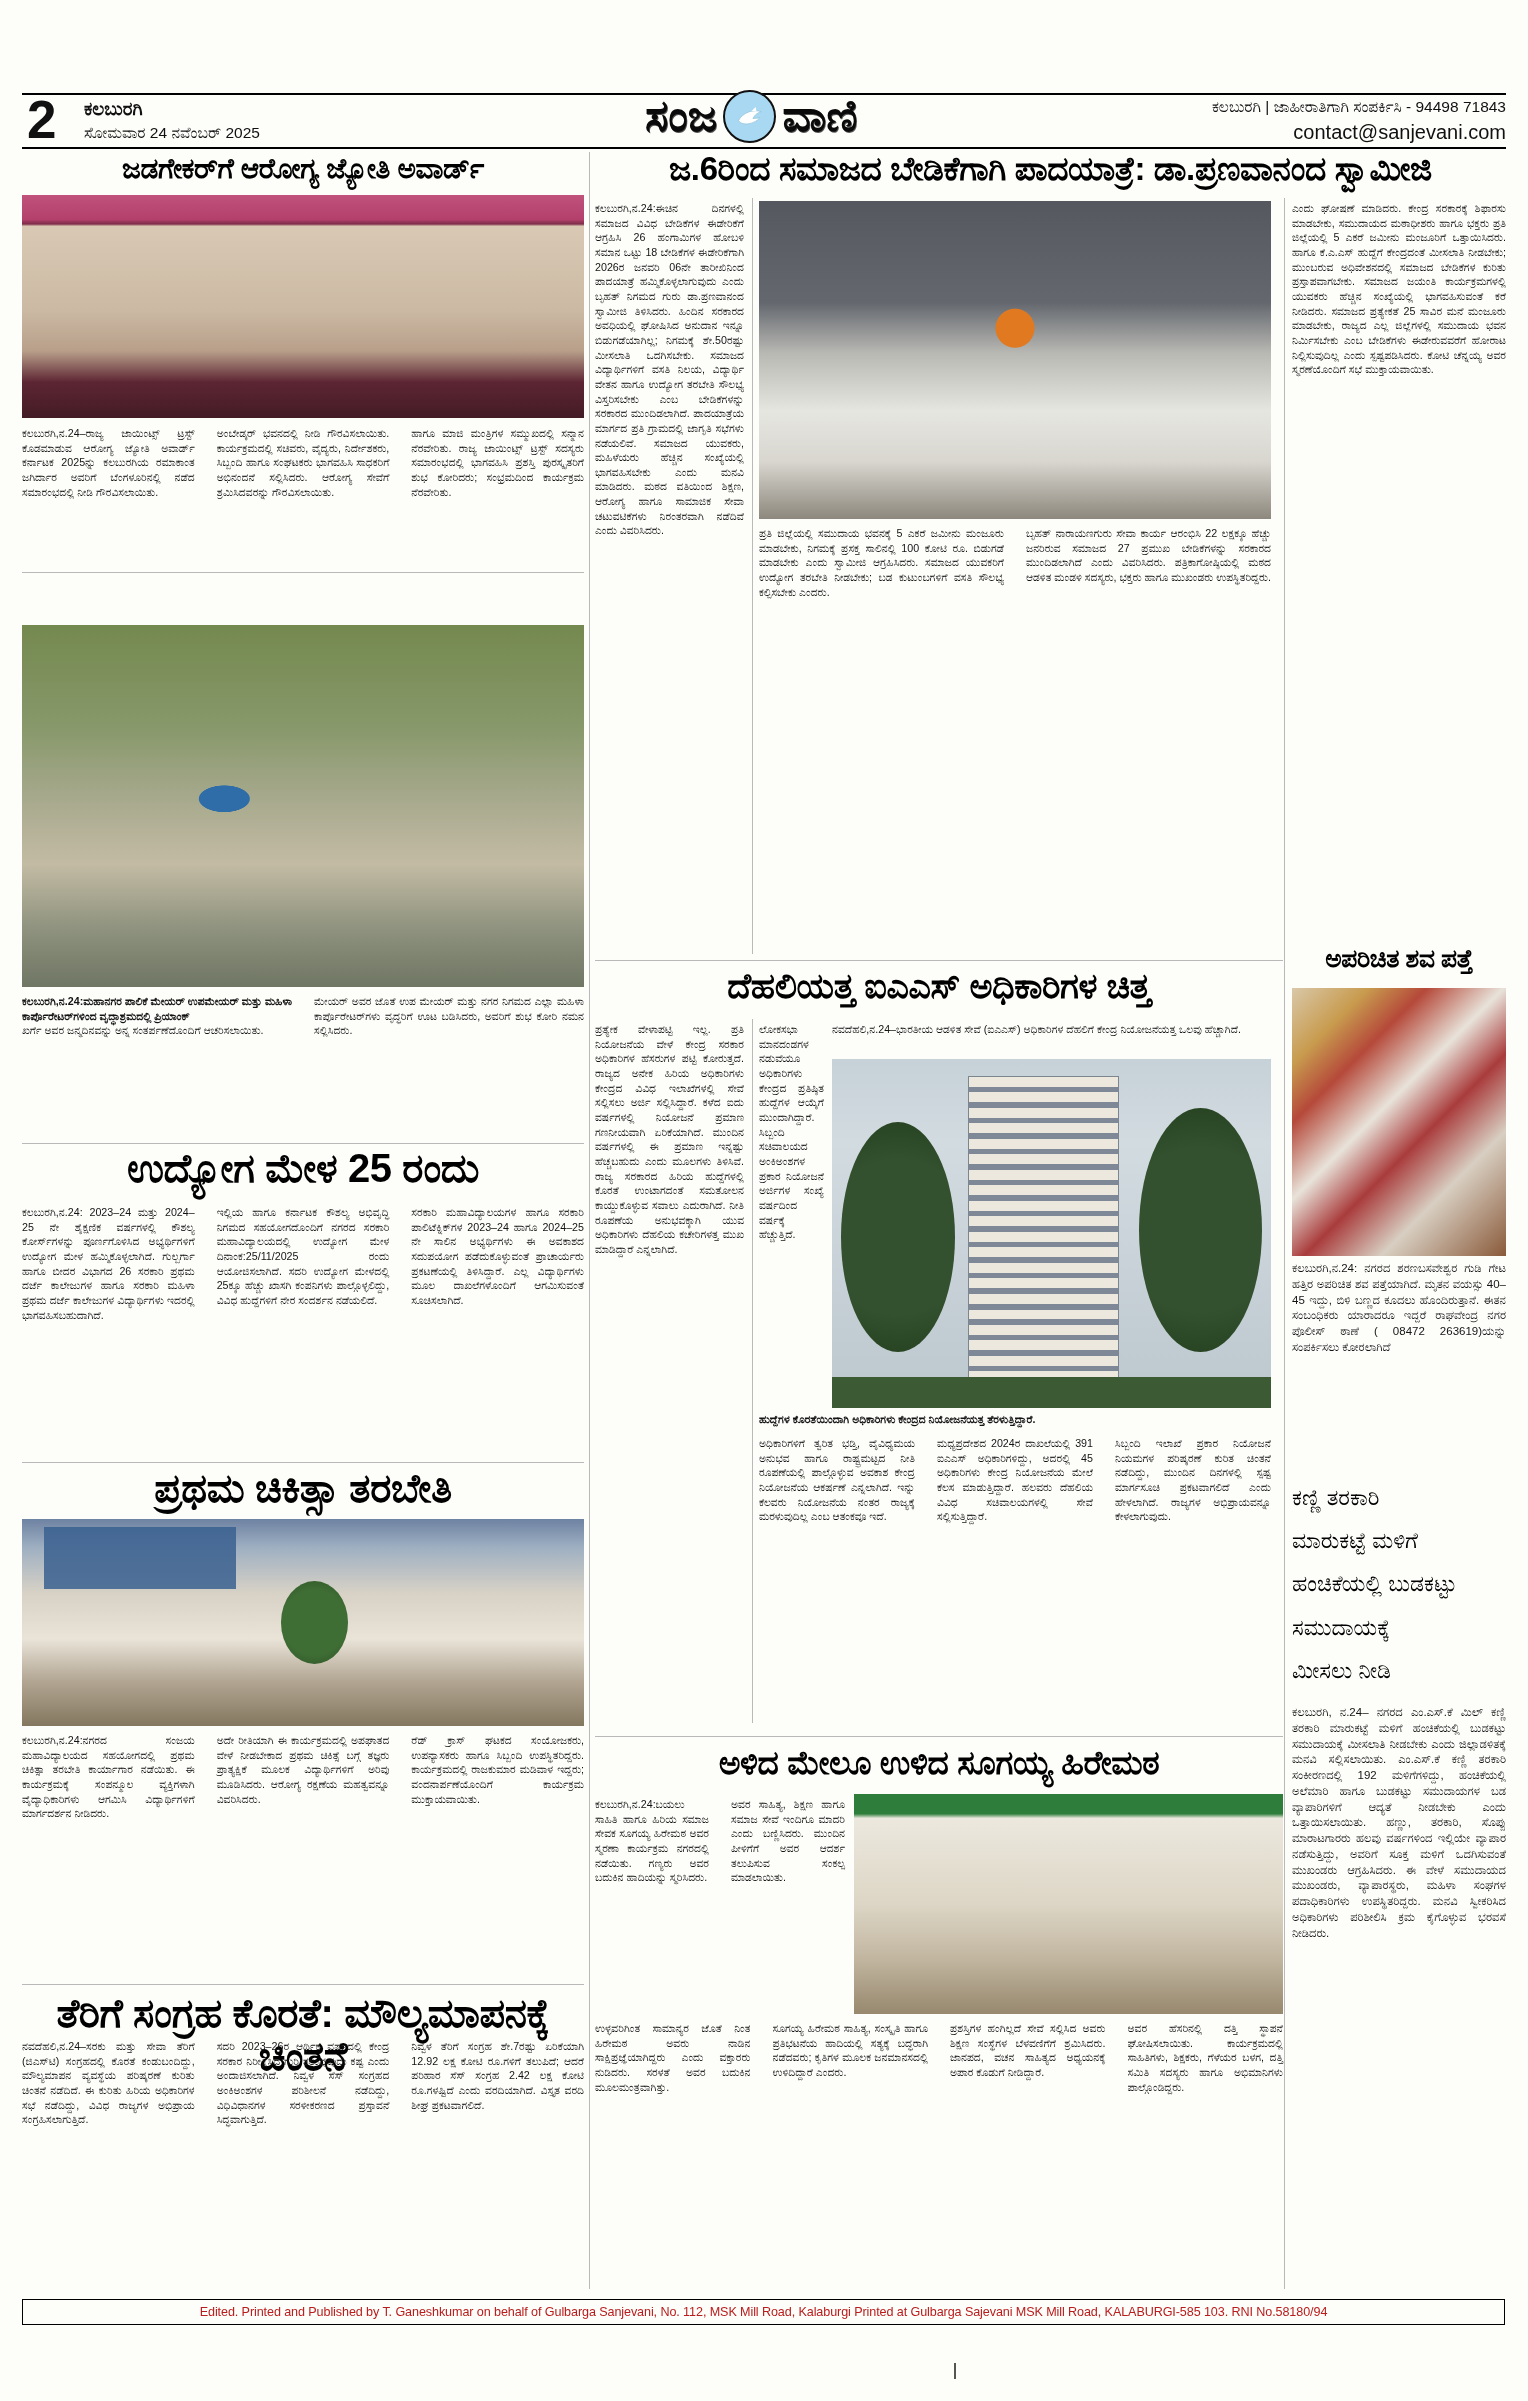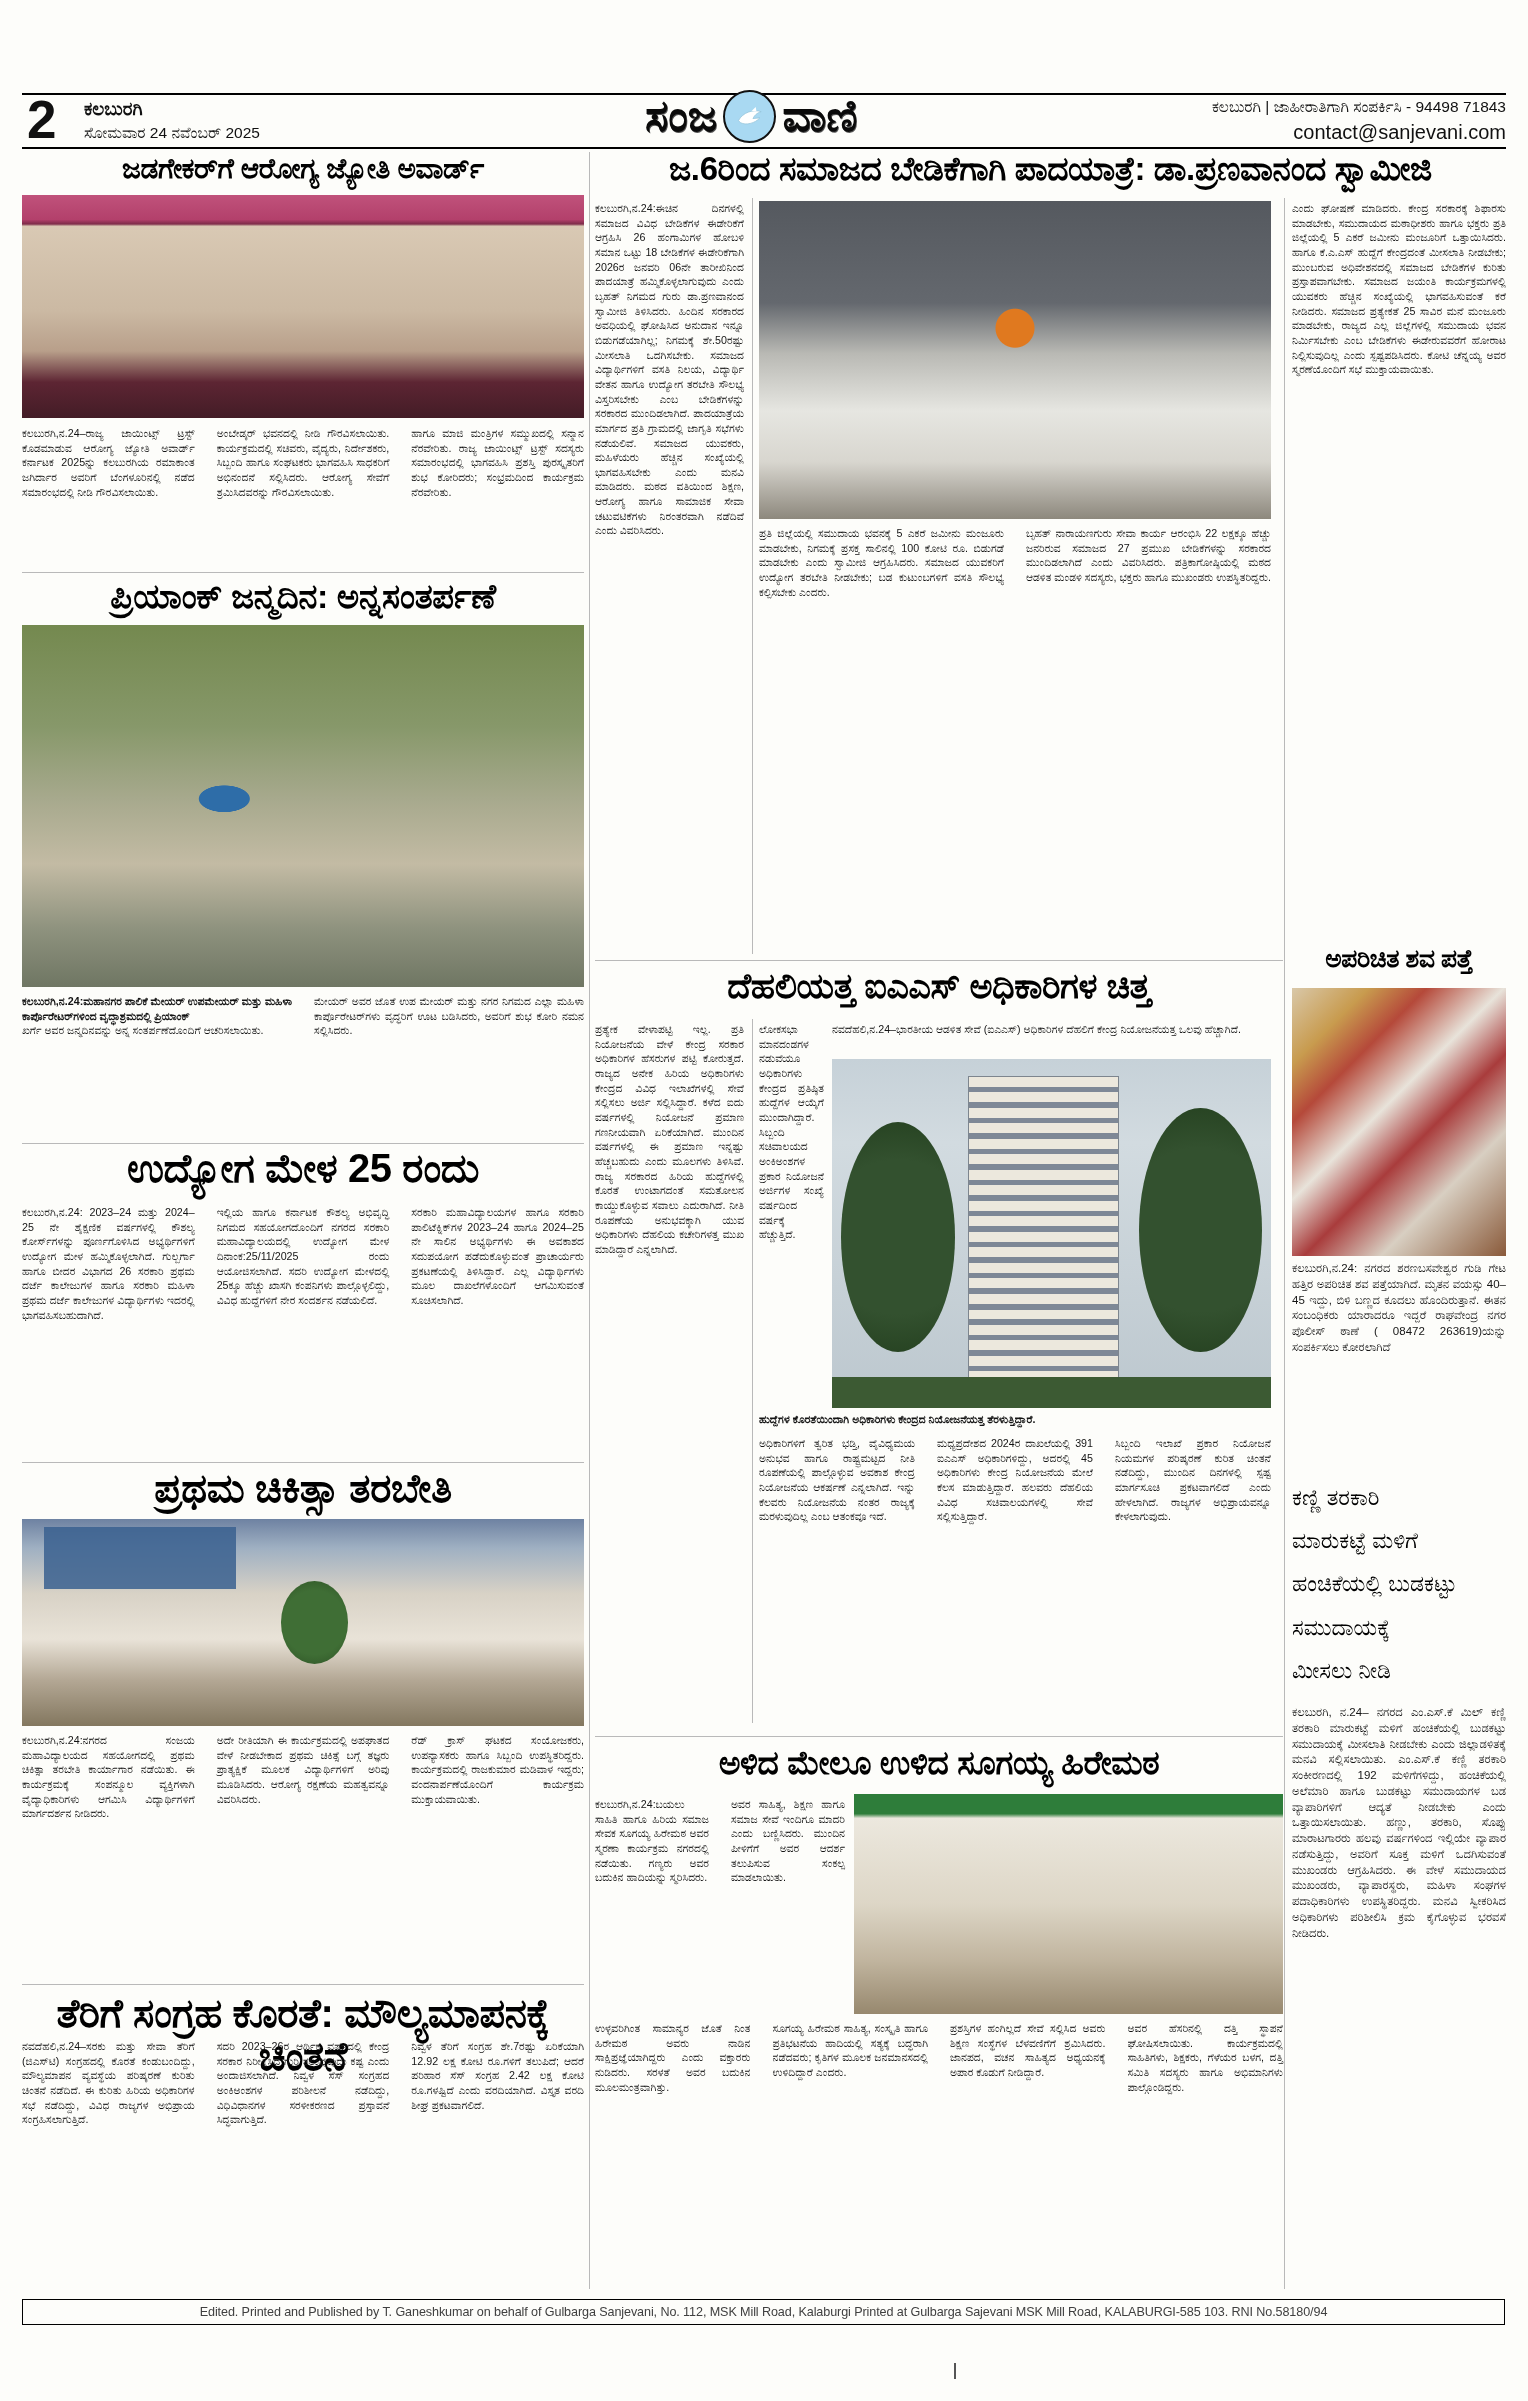--- a/index.html
+++ b/index.html
@@ -29,21 +29,21 @@
   .ph-e{background:linear-gradient(135deg,#d9c8a9 0%,#c89b4e 16%,#b5493a 28%,#e8e3da 44%,#a93c3c 58%,#d8cfc2 74%,#8a5a3a 100%)}
   .ph-g{background:linear-gradient(180deg,#6e82a2 0%,#9fb0c2 14%,#d8d2c6 36%,#e9e3d8 58%,#b3a794 78%,#83775f 100%)}
   .ph-h{background:linear-gradient(180deg,#2e7d3a 0%,#2e7d3a 9%,#ece8de 11%,#ddd6c6 50%,#c0b49e 76%,#97886e 100%)}
   .ph-d{background:linear-gradient(180deg,#c6d1d8 0%,#d2dbe0 24%,#bcc7ce 100%)}
   .bld{position:absolute;left:31%;top:5%;width:34%;height:88%;border:0.7px solid #7d858e;
        background:repeating-linear-gradient(180deg,#ece8dd 0 9.6px,#7e8896 9.6px 15.5px)}
   .tree{position:absolute;border-radius:50%;background:radial-gradient(circle,#33512f 0 60%,#24401f 100%)}
   .hedge{position:absolute;left:0;bottom:0;width:100%;height:9%;background:#3c5a33}
   .rail-hl{font-weight:400;font-size:22px;line-height:1.1;color:#000;margin:0 0 19px 0}
   .footerbox{border:1.5px solid #000;display:flex;align-items:center;justify-content:center;
-             font-size:12.6px;color:#404040;letter-spacing:-0.1px}
+             font-size:12.6px;color:#b91c1c;letter-spacing:-0.1px}
 </style>
 </head>
 <body>
 
 <div class="page">
 
   <div class="abs rule" style="left:22px;top:93px;width:1484px;height:1.5px"></div>
   <div class="abs" style="left:27px;top:93px;font-size:53px;font-weight:700;line-height:1">2</div>
   <div class="abs" style="left:84px;top:98px;font-size:18.5px;font-weight:700">ಕಲಬುರಗಿ</div>
   <div class="abs hdr-small" style="left:84px;top:124px">ಸೋಮವಾರ 24 ನವೆಂಬರ್ 2025</div>
@@ -84,21 +84,20 @@
 
   <div class="abs hl" style="left:595px;top:151px;width:911px;font-size:33px">ಜ.6ರಿಂದ ಸಮಾಜದ ಬೇಡಿಕೆಗಾಗಿ ಪಾದಯಾತ್ರೆ: ಡಾ.ಪ್ರಣವಾನಂದ ಸ್ವಾಮೀಜಿ</div>
   <div class="abs bc" style="left:595px;top:201px;width:149px;height:751px;overflow:hidden">ಕಲಬುರಗಿ,ನ.24:ಈಚಿನ ದಿನಗಳಲ್ಲಿ ಸಮಾಜದ ವಿವಿಧ ಬೇಡಿಕೆಗಳ ಈಡೇರಿಕೆಗೆ ಆಗ್ರಹಿಸಿ 26 ಹಂಗಾಮಿಗಳ ಹೋಬಳಿ ಸಮಾನ ಒಟ್ಟು 18 ಬೇಡಿಕೆಗಳ ಈಡೇರಿಕೆಗಾಗಿ 2026ರ ಜನವರಿ 06ನೇ ತಾರೀಖಿನಿಂದ ಪಾದಯಾತ್ರೆ ಹಮ್ಮಿಕೊಳ್ಳಲಾಗುವುದು ಎಂದು ಬೃಹತ್ ನಿಗಮದ ಗುರು ಡಾ.ಪ್ರಣವಾನಂದ ಸ್ವಾಮೀಜಿ ತಿಳಿಸಿದರು. ಹಿಂದಿನ ಸರಕಾರದ ಅವಧಿಯಲ್ಲಿ ಘೋಷಿಸಿದ ಅನುದಾನ ಇನ್ನೂ ಬಿಡುಗಡೆಯಾಗಿಲ್ಲ; ನಿಗಮಕ್ಕೆ ಶೇ.50ರಷ್ಟು ಮೀಸಲಾತಿ ಒದಗಿಸಬೇಕು. ಸಮಾಜದ ವಿದ್ಯಾರ್ಥಿಗಳಿಗೆ ವಸತಿ ನಿಲಯ, ವಿದ್ಯಾರ್ಥಿ ವೇತನ ಹಾಗೂ ಉದ್ಯೋಗ ತರಬೇತಿ ಸೌಲಭ್ಯ ವಿಸ್ತರಿಸಬೇಕು ಎಂಬ ಬೇಡಿಕೆಗಳನ್ನು ಸರಕಾರದ ಮುಂದಿಡಲಾಗಿದೆ. ಪಾದಯಾತ್ರೆಯ ಮಾರ್ಗದ ಪ್ರತಿ ಗ್ರಾಮದಲ್ಲಿ ಜಾಗೃತಿ ಸಭೆಗಳು ನಡೆಯಲಿವೆ. ಸಮಾಜದ ಯುವಕರು, ಮಹಿಳೆಯರು ಹೆಚ್ಚಿನ ಸಂಖ್ಯೆಯಲ್ಲಿ ಭಾಗವಹಿಸಬೇಕು ಎಂದು ಮನವಿ ಮಾಡಿದರು. ಮಠದ ವತಿಯಿಂದ ಶಿಕ್ಷಣ, ಆರೋಗ್ಯ ಹಾಗೂ ಸಾಮಾಜಿಕ ಸೇವಾ ಚಟುವಟಿಕೆಗಳು ನಿರಂತರವಾಗಿ ನಡೆದಿವೆ ಎಂದು ವಿವರಿಸಿದರು.</div>
   <div class="abs photo ph-b" style="left:759px;top:201px;width:512px;height:318px"></div>
   <div class="abs cols" style="left:759px;top:526px;width:512px;height:426px">
     <div class="bc">ಪ್ರತಿ ಜಿಲ್ಲೆಯಲ್ಲಿ ಸಮುದಾಯ ಭವನಕ್ಕೆ 5 ಎಕರೆ ಜಮೀನು ಮಂಜೂರು ಮಾಡಬೇಕು, ನಿಗಮಕ್ಕೆ ಪ್ರಸಕ್ತ ಸಾಲಿನಲ್ಲಿ 100 ಕೋಟಿ ರೂ. ಬಿಡುಗಡೆ ಮಾಡಬೇಕು ಎಂದು ಸ್ವಾಮೀಜಿ ಆಗ್ರಹಿಸಿದರು. ಸಮಾಜದ ಯುವಕರಿಗೆ ಉದ್ಯೋಗ ತರಬೇತಿ ನೀಡಬೇಕು; ಬಡ ಕುಟುಂಬಗಳಿಗೆ ವಸತಿ ಸೌಲಭ್ಯ ಕಲ್ಪಿಸಬೇಕು ಎಂದರು.</div>
     <div class="bc">ಬೃಹತ್ ನಾರಾಯಣಗುರು ಸೇವಾ ಕಾರ್ಯ ಆರಂಭಿಸಿ 22 ಲಕ್ಷಕ್ಕೂ ಹೆಚ್ಚು ಜನರಿರುವ ಸಮಾಜದ 27 ಪ್ರಮುಖ ಬೇಡಿಕೆಗಳನ್ನು ಸರಕಾರದ ಮುಂದಿಡಲಾಗಿದೆ ಎಂದು ವಿವರಿಸಿದರು. ಪತ್ರಿಕಾಗೋಷ್ಠಿಯಲ್ಲಿ ಮಠದ ಆಡಳಿತ ಮಂಡಳಿ ಸದಸ್ಯರು, ಭಕ್ತರು ಹಾಗೂ ಮುಖಂಡರು ಉಪಸ್ಥಿತರಿದ್ದರು.</div>
   </div>
   <div class="abs bc" style="left:1292px;top:201px;width:214px;height:736px;overflow:hidden">ಎಂದು ಘೋಷಣೆ ಮಾಡಿದರು. ಕೇಂದ್ರ ಸರಕಾರಕ್ಕೆ ಶಿಫಾರಸು ಮಾಡಬೇಕು, ಸಮುದಾಯದ ಮಠಾಧೀಶರು ಹಾಗೂ ಭಕ್ತರು ಪ್ರತಿ ಜಿಲ್ಲೆಯಲ್ಲಿ 5 ಎಕರೆ ಜಮೀನು ಮಂಜೂರಿಗೆ ಒತ್ತಾಯಿಸಿದರು. ಹಾಗೂ ಕೆ.ಎ.ಎಸ್ ಹುದ್ದೆಗೆ ಕೇಂದ್ರದಂತೆ ಮೀಸಲಾತಿ ನೀಡಬೇಕು; ಮುಂಬರುವ ಅಧಿವೇಶನದಲ್ಲಿ ಸಮಾಜದ ಬೇಡಿಕೆಗಳ ಕುರಿತು ಪ್ರಸ್ತಾಪವಾಗಬೇಕು. ಸಮಾಜದ ಜಯಂತಿ ಕಾರ್ಯಕ್ರಮಗಳಲ್ಲಿ ಯುವಕರು ಹೆಚ್ಚಿನ ಸಂಖ್ಯೆಯಲ್ಲಿ ಭಾಗವಹಿಸುವಂತೆ ಕರೆ ನೀಡಿದರು. ಸಮಾಜದ ಪ್ರತ್ಯೇಕತೆ 25 ಸಾವಿರ ಮನೆ ಮಂಜೂರು ಮಾಡಬೇಕು, ರಾಜ್ಯದ ಎಲ್ಲ ಜಿಲ್ಲೆಗಳಲ್ಲಿ ಸಮುದಾಯ ಭವನ ನಿರ್ಮಿಸಬೇಕು ಎಂಬ ಬೇಡಿಕೆಗಳು ಈಡೇರುವವರೆಗೆ ಹೋರಾಟ ನಿಲ್ಲಿಸುವುದಿಲ್ಲ ಎಂದು ಸ್ಪಷ್ಟಪಡಿಸಿದರು. ಕೋಟಿ ಚೆನ್ನಯ್ಯ ಅವರ ಸ್ಮರಣೆಯೊಂದಿಗೆ ಸಭೆ ಮುಕ್ತಾಯವಾಯಿತು.</div>
 
-  <div class="abs hl" style="left:22px;top:578px;width:562px;font-size:34px">ಪ್ರಿಯಾಂಕ್ ಜನ್ಮದಿನ: ಅನ್ನಸಂತರ್ಪಣೆ</div>
   <div class="abs photo ph-c" style="left:22px;top:625px;width:562px;height:362px"></div>
   <div class="abs cols" style="left:22px;top:994px;width:562px;height:146px">
     <div>
       <div class="bc cap">ಕಲಬುರಗಿ,ನ.24:ಮಹಾನಗರ ಪಾಲಿಕೆ ಮೇಯರ್ ಉಪಮೇಯರ್ ಮತ್ತು ಮಹಿಳಾ ಕಾರ್ಪೊರೇಟರ್‌ಗಳಿಂದ ವೃದ್ಧಾಶ್ರಮದಲ್ಲಿ ಪ್ರಿಯಾಂಕ್</div>
       <div class="bc">ಖರ್ಗೆ ಅವರ ಜನ್ಮದಿನವನ್ನು ಅನ್ನ ಸಂತರ್ಪಣೆದೊಂದಿಗೆ ಆಚರಿಸಲಾಯಿತು.</div>
     </div>
     <div class="bc">ಮೇಯರ್ ಅವರ ಜೊತೆ ಉಪ ಮೇಯರ್ ಮತ್ತು ನಗರ ನಿಗಮದ ಎಲ್ಲಾ ಮಹಿಳಾ ಕಾರ್ಪೊರೇಟರ್‌ಗಳು ವೃದ್ಧರಿಗೆ ಊಟ ಬಡಿಸಿದರು, ಅವರಿಗೆ ಶುಭ ಕೋರಿ ನಮನ ಸಲ್ಲಿಸಿದರು.</div>
   </div>
 
   <div class="abs hl" style="left:595px;top:967px;width:688px;font-size:35px">ದೆಹಲಿಯತ್ತ ಐಎಎಸ್ ಅಧಿಕಾರಿಗಳ ಚಿತ್ತ</div>

